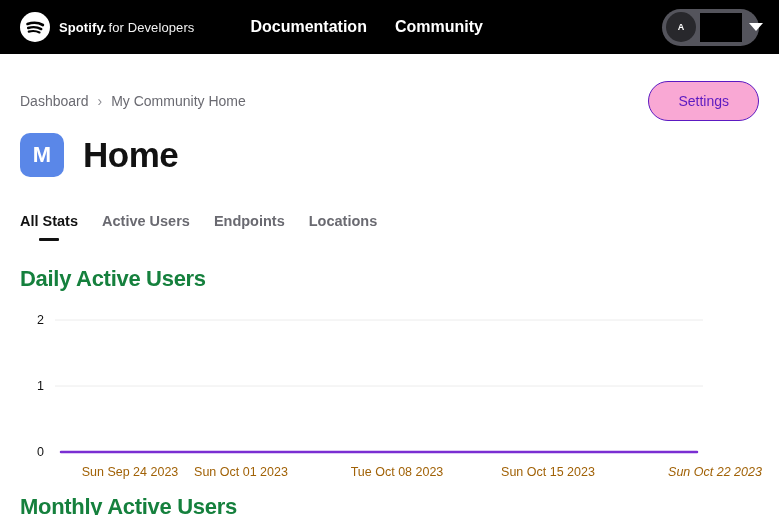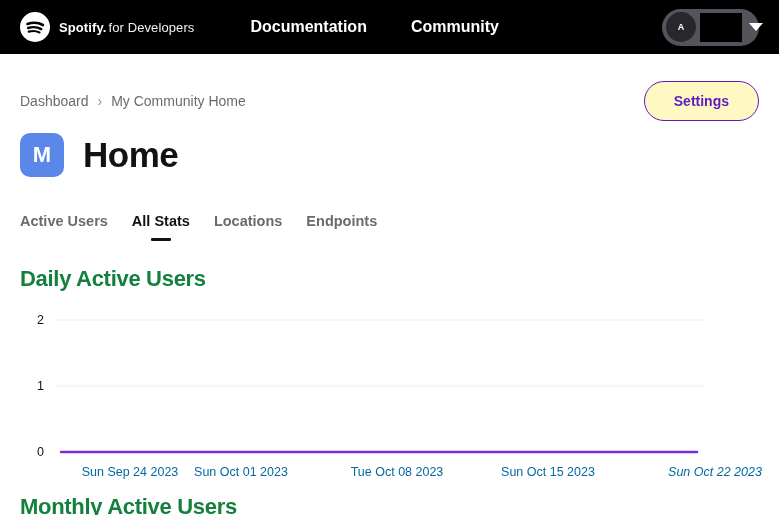--- a/index.html
+++ b/index.html
@@ -20,21 +20,21 @@
   }
   .logo {
     display: flex;
     align-items: center;
     gap: 9px;
     cursor: pointer;
   }
   .logo-text { color: #ffffff; font-size: 13px; letter-spacing: 0.1px; white-space: nowrap; }
   .logo-text .bold { font-weight: 700; }
   .logo-text .light { font-weight: 400; opacity: 0.95; margin-left: 2px; }
-  .nav { display: flex; gap: 44px; margin-left: 56px; }
+  .nav { display: flex; gap: 28px; margin-left: 56px; }
   .nav-item {
     color: #ffffff;
     font-size: 16px;
     font-weight: 600;
     cursor: pointer;
     white-space: nowrap;
   }
   .user-pill {
     margin-left: auto;
     width: 97px;
@@ -83,26 +83,26 @@
   .breadcrumb {
     display: flex;
     align-items: center;
     gap: 9px;
     font-size: 14px;
     color: #6a6a71;
   }
   .breadcrumb .crumb { cursor: pointer; }
   .breadcrumb .sep { font-size: 14px; color: #8d8d93; }
   .settings-btn {
-    background: #fef9c3;
+    background: #f9a8d4;
     border: 1px solid var(--accent, #5c1ac2);
     color: var(--accent, #5c1ac2);
     font-family: inherit;
     font-size: 14px;
-    font-weight: 700;
+    font-weight: 400;
     border-radius: 22px;
     padding: 12px 29px;
     cursor: pointer;
     line-height: 1;
   }
 
   .app-header {
     margin-top: 12px;
     display: flex;
     align-items: center;
@@ -179,21 +179,21 @@
   }
   .ytick-2 { top: 2px; }
   .ytick-1 { top: 68px; }
   .ytick-0 { top: 134px; }
   .xtick {
     position: absolute;
     top: 155px;
     width: 130px;
     text-align: center;
     font-size: 12.5px;
-    color: #0369a1;
+    color: #a16207;
     white-space: nowrap;
   }
 
   .section-title.monthly { margin-top: 12px; }
 </style>
 </head>
 <body style="--accent: #5c1ac2;">
 
 <header class="header">
   <div class="logo">
@@ -228,34 +228,34 @@
     </div>
     <button class="settings-btn">Settings</button>
   </div>
 
   <div class="app-header">
     <div class="app-badge">M</div>
     <h1 class="app-title">Home</h1>
   </div>
 
   <div class="tabs">
+    <div class="tab active">
+      <span>All Stats</span>
+      <div class="underline"></div>
+    </div>
     <div class="tab">
       <span>Active Users</span>
       
     </div>
-    <div class="tab active">
-      <span>All Stats</span>
-      <div class="underline"></div>
+    <div class="tab">
+      <span>Endpoints</span>
+      
     </div>
     <div class="tab">
       <span>Locations</span>
-      
-    </div>
-    <div class="tab">
-      <span>Endpoints</span>
       
     </div>
   </div>
 
   <h2 class="section-title">Daily Active Users</h2>
 
   <div class="chart">
     <span class="ytick ytick-2">2</span>
     <span class="ytick ytick-1">1</span>
     <span class="ytick ytick-0">0</span>

